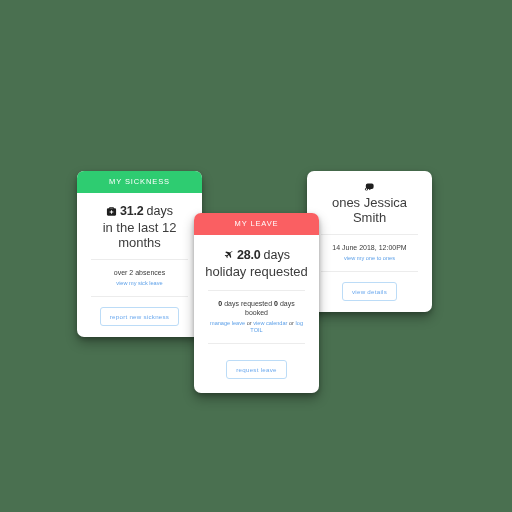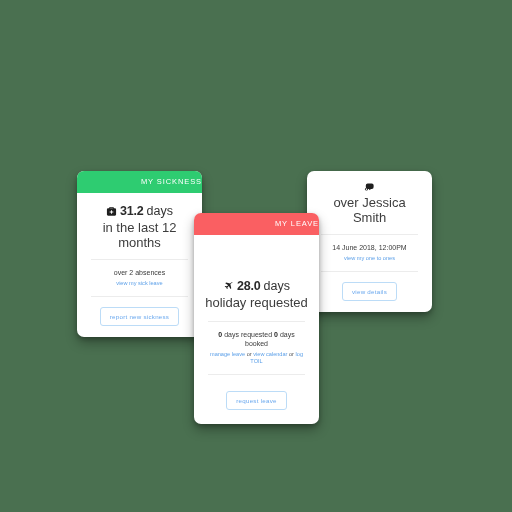--- a/index.html
+++ b/index.html
@@ -32,21 +32,20 @@
 
   .card-header {
     height: 22px;
     line-height: 22px;
     font-size: 7.5px;
     letter-spacing: 0.9px;
     color: #ffffff;
     font-weight: 400;
     text-transform: uppercase;
     user-select: none;
-    text-align: right;
   }
 
   .card-body {
     padding: 0 8px;
   }
 
   
   .stat-row {
     padding-top: 11px;
     padding-bottom: 9px;
@@ -165,21 +164,21 @@
   }
 
   #card-leave {
     left: 194px;
     top: 213px;
     width: 125px;
     z-index: 3;
   }
 
   #card-leave .action-wrap { padding: 14px 0 14px; }
-  #card-leave .stat-row { padding-top: 13px; padding-bottom: 11px; margin-top: 31px; }
+  #card-leave .stat-row { padding-top: 13px; padding-bottom: 11px; }
 </style>
 </head>
 <body style="background: rgb(74, 112, 80);">
 
 <div id="stage">
 
   <div class="card" id="card-sickness">
     <div class="card-header" id="hdr-sickness" style="background: rgb(46, 204, 113);">MY SICKNESS</div>
     <div class="card-body">
 
@@ -221,21 +220,21 @@
       <div class="stat-row">
         <div class="stat-line">
           <span class="stat-icon">
             <svg width="11" height="11" viewBox="0 0 24 24" aria-hidden="true">
               <path fill="#1f1f1f" d="M8 3h9a4 4 0 0 1 4 4v4a4 4 0 0 1-4 4h-1.6l-3.1 2.6a.6.6 0 0 1-1-.46V15H8a4 4 0 0 1-4-4V7a4 4 0 0 1 4-4z"></path>
               <circle cx="5.4" cy="15.6" r="3.1" fill="#1f1f1f"></circle>
               <circle cx="5.4" cy="15.6" r="1.6" fill="#ffffff"></circle>
             </svg>
           </span>
         </div>
-        <div class="stat-sub">over Jessica Smith</div>
+        <div class="stat-sub">ones Jessica Smith</div>
       </div>
 
       <div class="divider"></div>
 
       <div class="detail-row">
         <div class="detail-main">14 June 2018, 12:00PM</div>
         <div class="detail-links">
           <a class="link">view my one to ones</a>
         </div>
       </div>

